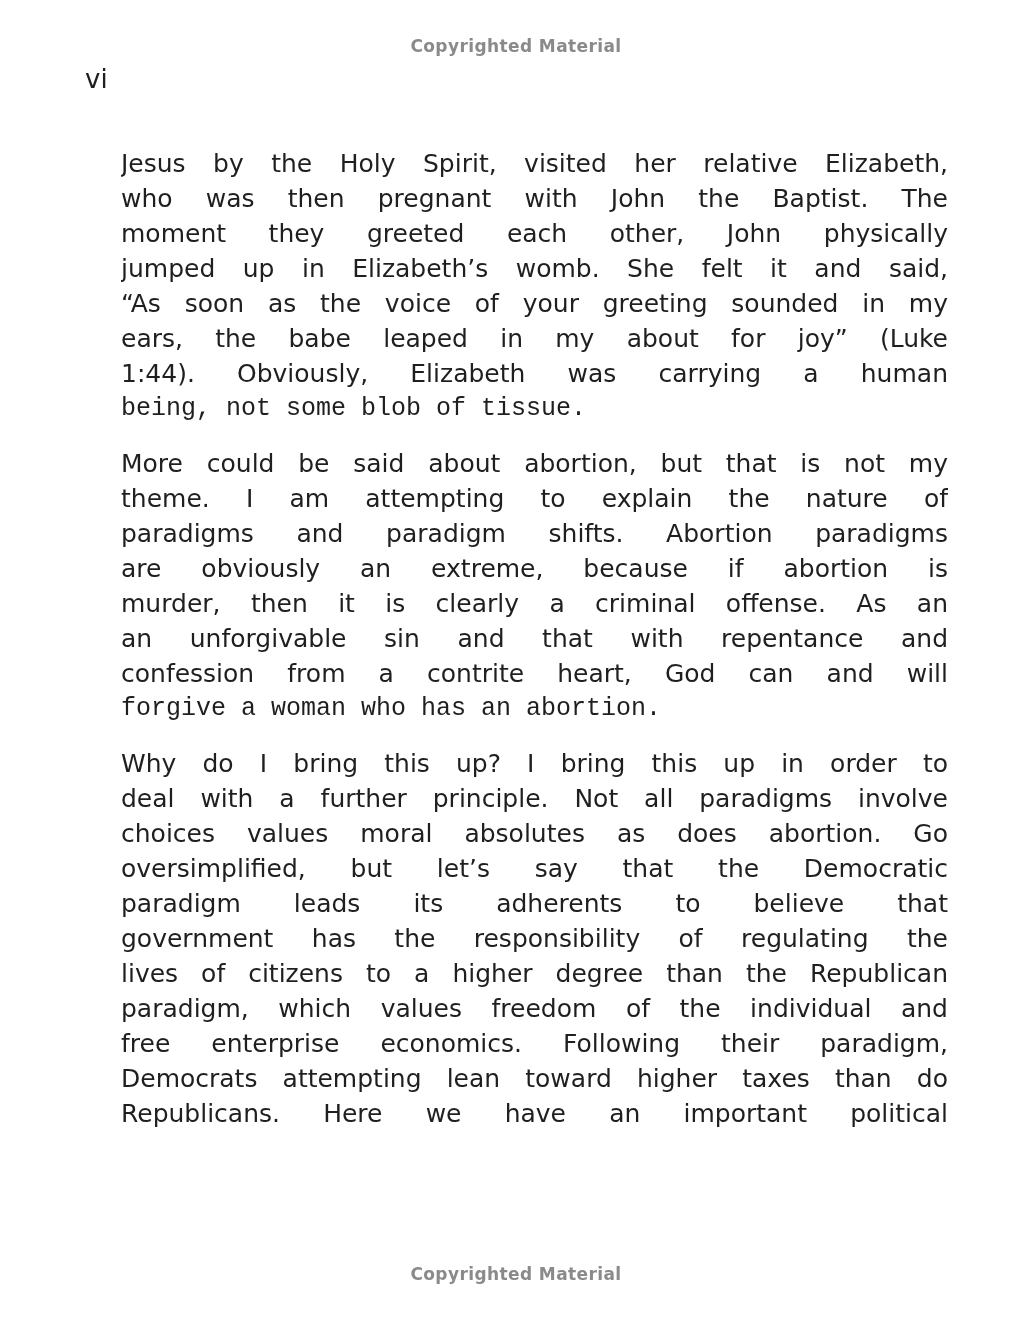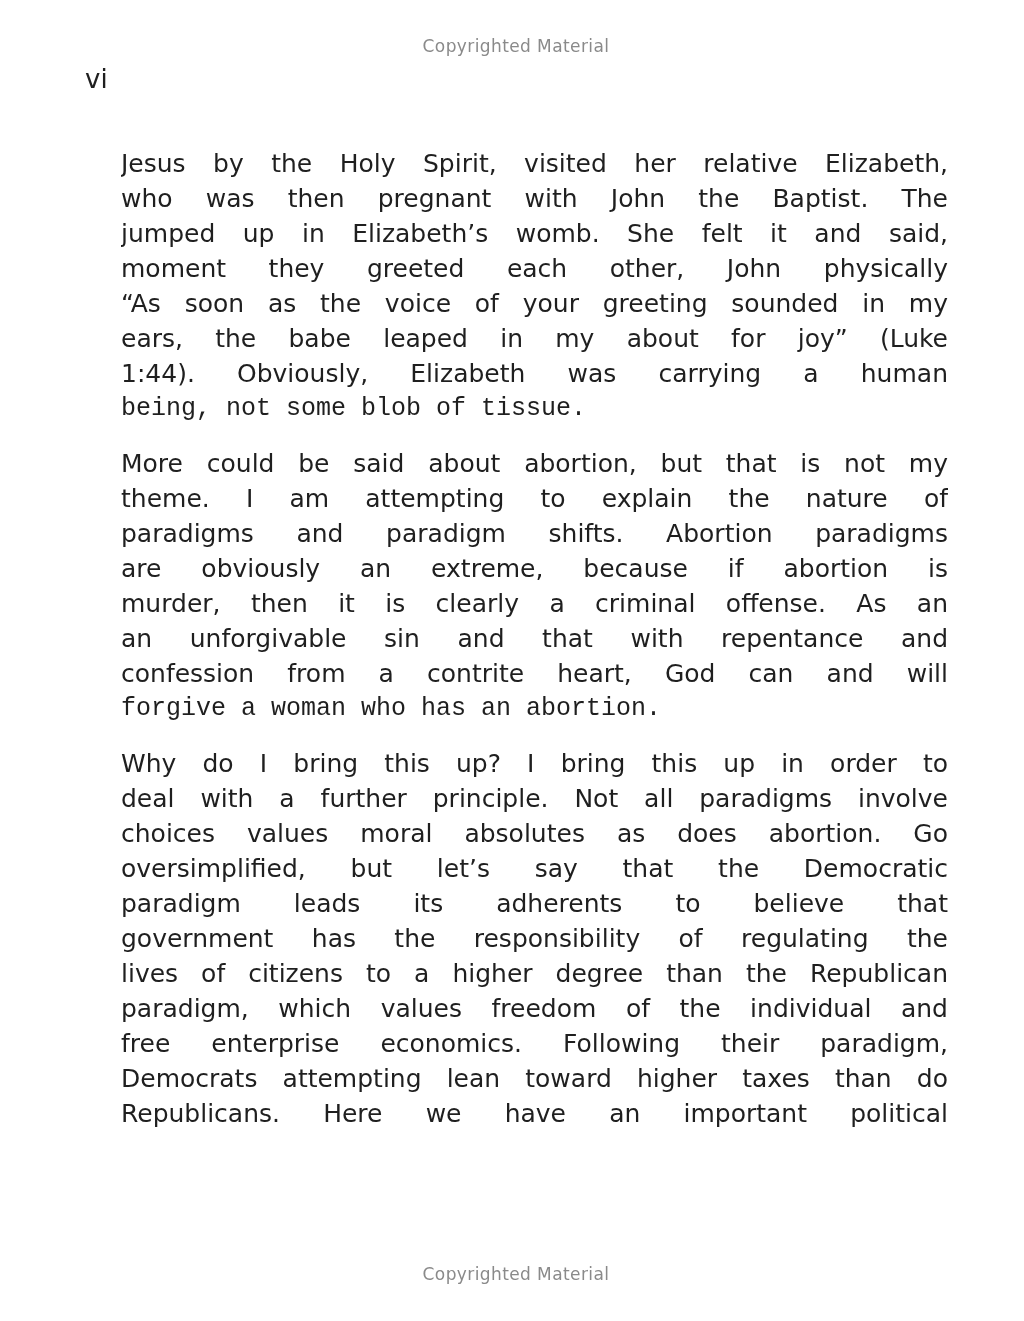--- a/index.html
+++ b/index.html
@@ -15,21 +15,21 @@
     font-family: "DejaVu Sans", sans-serif;
     overflow: hidden;
   }
   .watermark {
     position: absolute;
     left: 8px;
     right: 0;
     text-align: center;
     color: #8a8a8a;
     font-size: 17px;
-    font-weight: normal;
+    font-weight: bold;
     letter-spacing: 0.4px;
   }
   .wm-top { top: 36px; }
   .wm-bottom { top: 1264px; }
   .page-number {
     position: absolute;
     left: 85px;
     top: 64px;
     font-size: 26px;
     color: #1f1f1f;
@@ -64,22 +64,22 @@
 <div class="page">
 
   <div class="watermark wm-top">Copyrighted Material</div>
 
   <div class="page-number">vi</div>
 
   <div class="text-block">
     <div class="paragraph">
         <div class="line">Jesus by the Holy Spirit, visited her relative Elizabeth,</div>
         <div class="line">who was then pregnant with John the Baptist. The</div>
+        <div class="line">moment they greeted each other, John physically</div>
         <div class="line">jumped up in Elizabeth’s womb. She felt it and said,</div>
-        <div class="line">moment they greeted each other, John physically</div>
         <div class="line">“As soon as the voice of your greeting sounded in my</div>
         <div class="line">ears, the babe leaped in my about for joy” (Luke</div>
         <div class="line">1:44). Obviously, Elizabeth was carrying a human</div>
         <div class="line line-last">being, not some blob of tissue.</div>
       </div>
     <div class="paragraph">
         <div class="line">More could be said about abortion, but that is not my</div>
         <div class="line">theme. I am attempting to explain the nature of</div>
         <div class="line">paradigms and paradigm shifts. Abortion paradigms</div>
         <div class="line">are obviously an extreme, because if abortion is</div>

